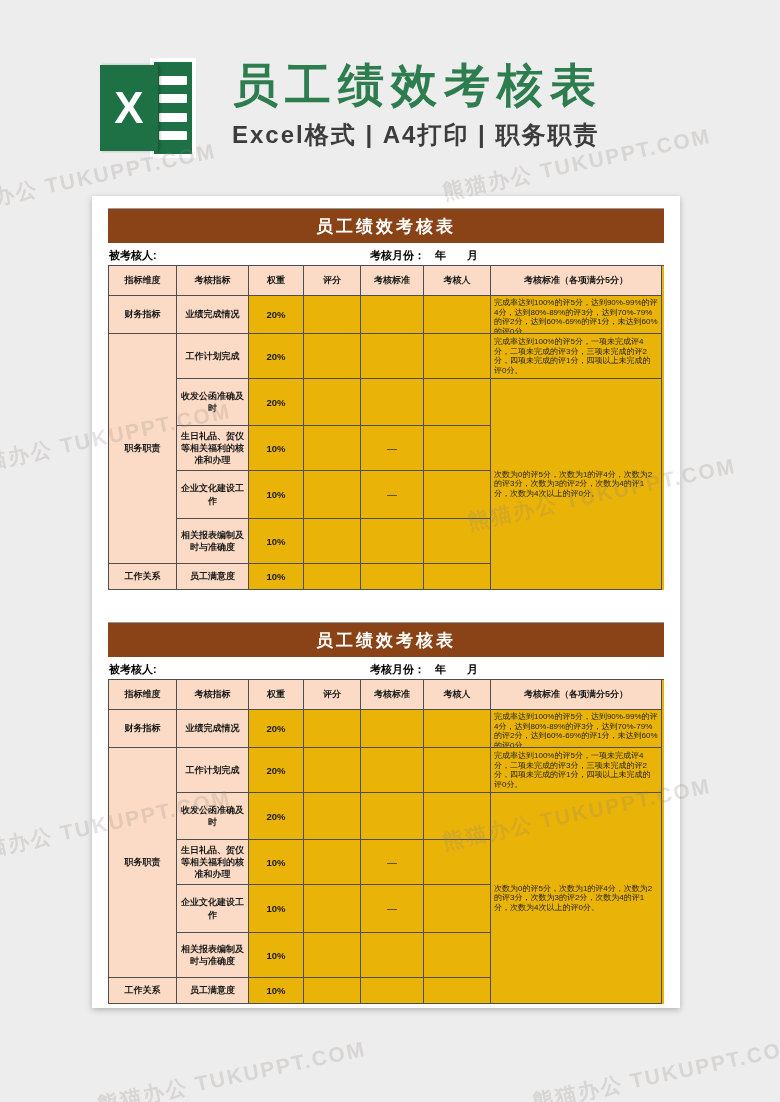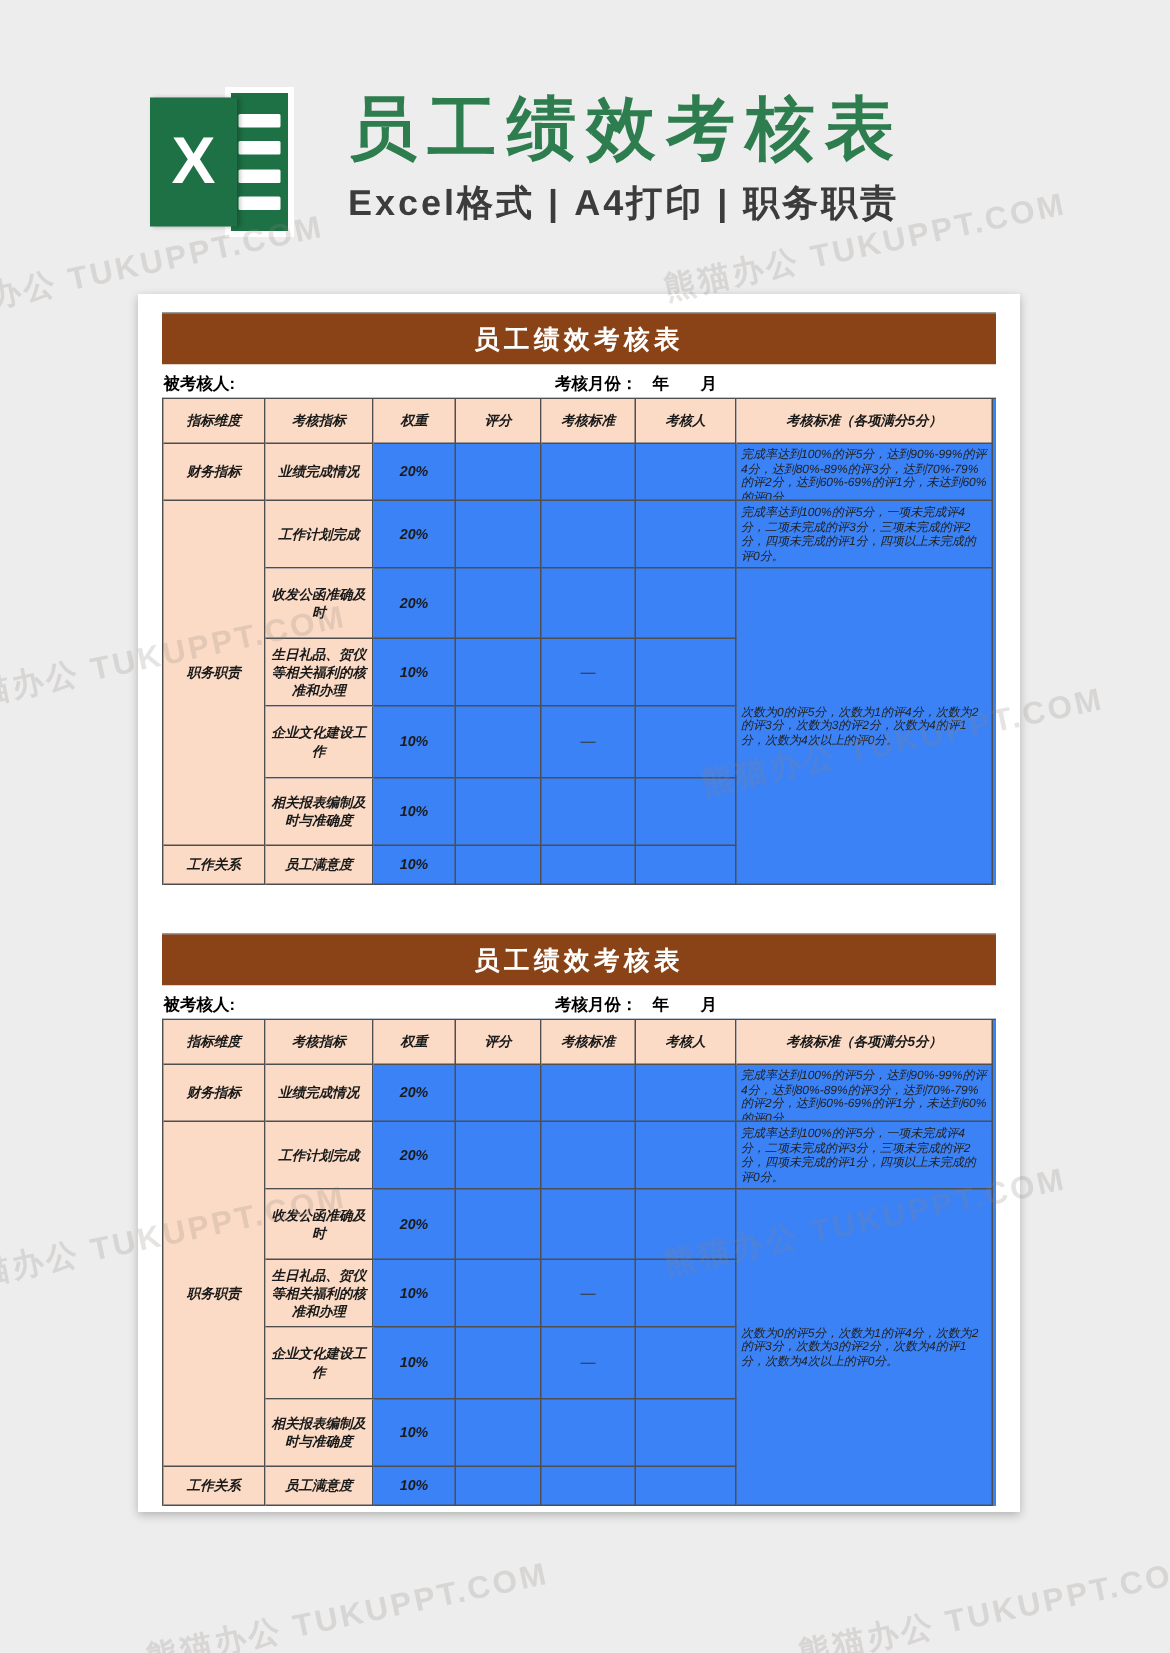--- a/index.html
+++ b/index.html
@@ -58,26 +58,25 @@
     height:35px;line-height:35px;background:var(--header-brown);color:#fff;
     font-size:17px;font-weight:bold;text-align:center;letter-spacing:3px;
     border-top:1px solid #9a9a9a;
   }
   .info-row{position:relative;height:22px;background:#fff;font-size:11px;font-weight:bold;color:#000;}
   .assessee{position:absolute;left:1px;top:5px;}
   .month-label{position:absolute;left:262px;top:5px;}
   .month-value{position:absolute;left:327px;top:5px;letter-spacing:9px;}
 
   .grid{
-    display:grid;background:#3b82f6;
+    display:grid;background:#eab308;
     grid-template-columns:68px 72px 55px 57px 63px 67px 171px;
     grid-template-rows:30px 38px 45px 47px 45px 48px 45px 26px;
     border-top:1px solid var(--grid-border);
     border-left:1px solid var(--grid-border);
-    font-style:italic;
   }
   .cell{
     border-right:1px solid var(--grid-border);
     border-bottom:1px solid var(--grid-border);
     display:flex;align-items:center;justify-content:center;
     text-align:center;overflow:hidden;min-width:0;min-height:0;
   }
   .hd{background:var(--cell-peach);font-size:9px;font-weight:bold;padding:1px 2px;line-height:1.25;}
   .lab{background:var(--cell-peach);font-size:9px;font-weight:bold;padding:1px 4px;line-height:1.35;}
   .wt{font-size:9.5px;font-weight:bold;}

